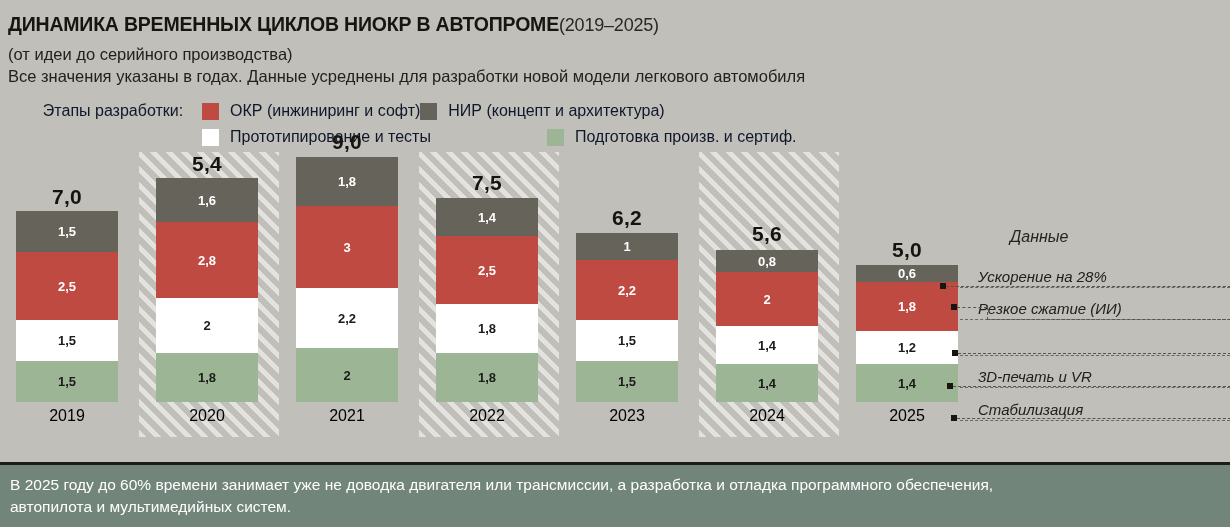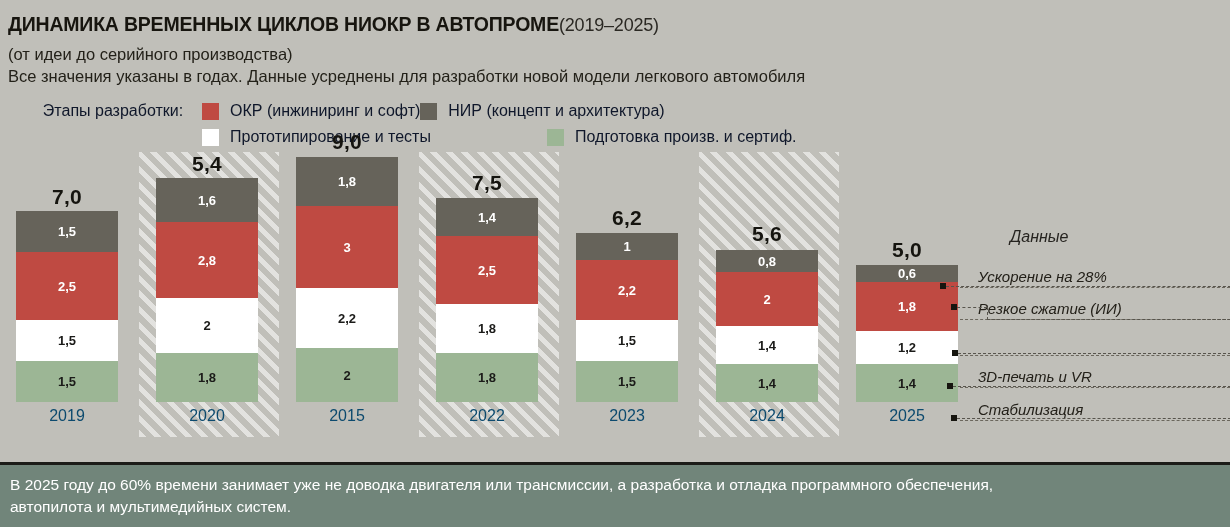--- a/index.html
+++ b/index.html
@@ -143,21 +143,21 @@
   }
   .year-label {
     position: absolute;
     bottom: 0;
     left: 0;
     width: 102px;
     height: 28px;
     line-height: 28px;
     text-align: center;
     font-size: 16px;
-    color: #0c4a6e;
+    color: #000000;
   }
 
   
   .trend-title {
     position: absolute;
     left: 1010px;
     top: 228px;
     font-size: 16px;
     font-style: italic;
     color: #262420;
@@ -291,21 +291,21 @@
     </div>
 
     <div class="col" style="left:296px;">
       <div class="bar-total" style="bottom:276px;">9,0</div>
       <div class="bar" style="bottom:28px;">
         <div class="seg nir" style="height:49px;">1,8</div>
         <div class="seg okr" style="height:82px;">3</div>
         <div class="seg proto" style="height:60px;">2,2</div>
         <div class="seg prod" style="height:54px;">2</div>
       </div>
-      <div class="year-label">2015</div>
+      <div class="year-label">2021</div>
     </div>
 
     <div class="col" style="left:436px;">
       <div class="bar-total" style="bottom:235px;">7,5</div>
       <div class="bar" style="bottom:28px;">
         <div class="seg nir" style="height:38px;">1,4</div>
         <div class="seg okr" style="height:68px;">2,5</div>
         <div class="seg proto" style="height:49px;">1,8</div>
         <div class="seg prod" style="height:49px;">1,8</div>
       </div>

